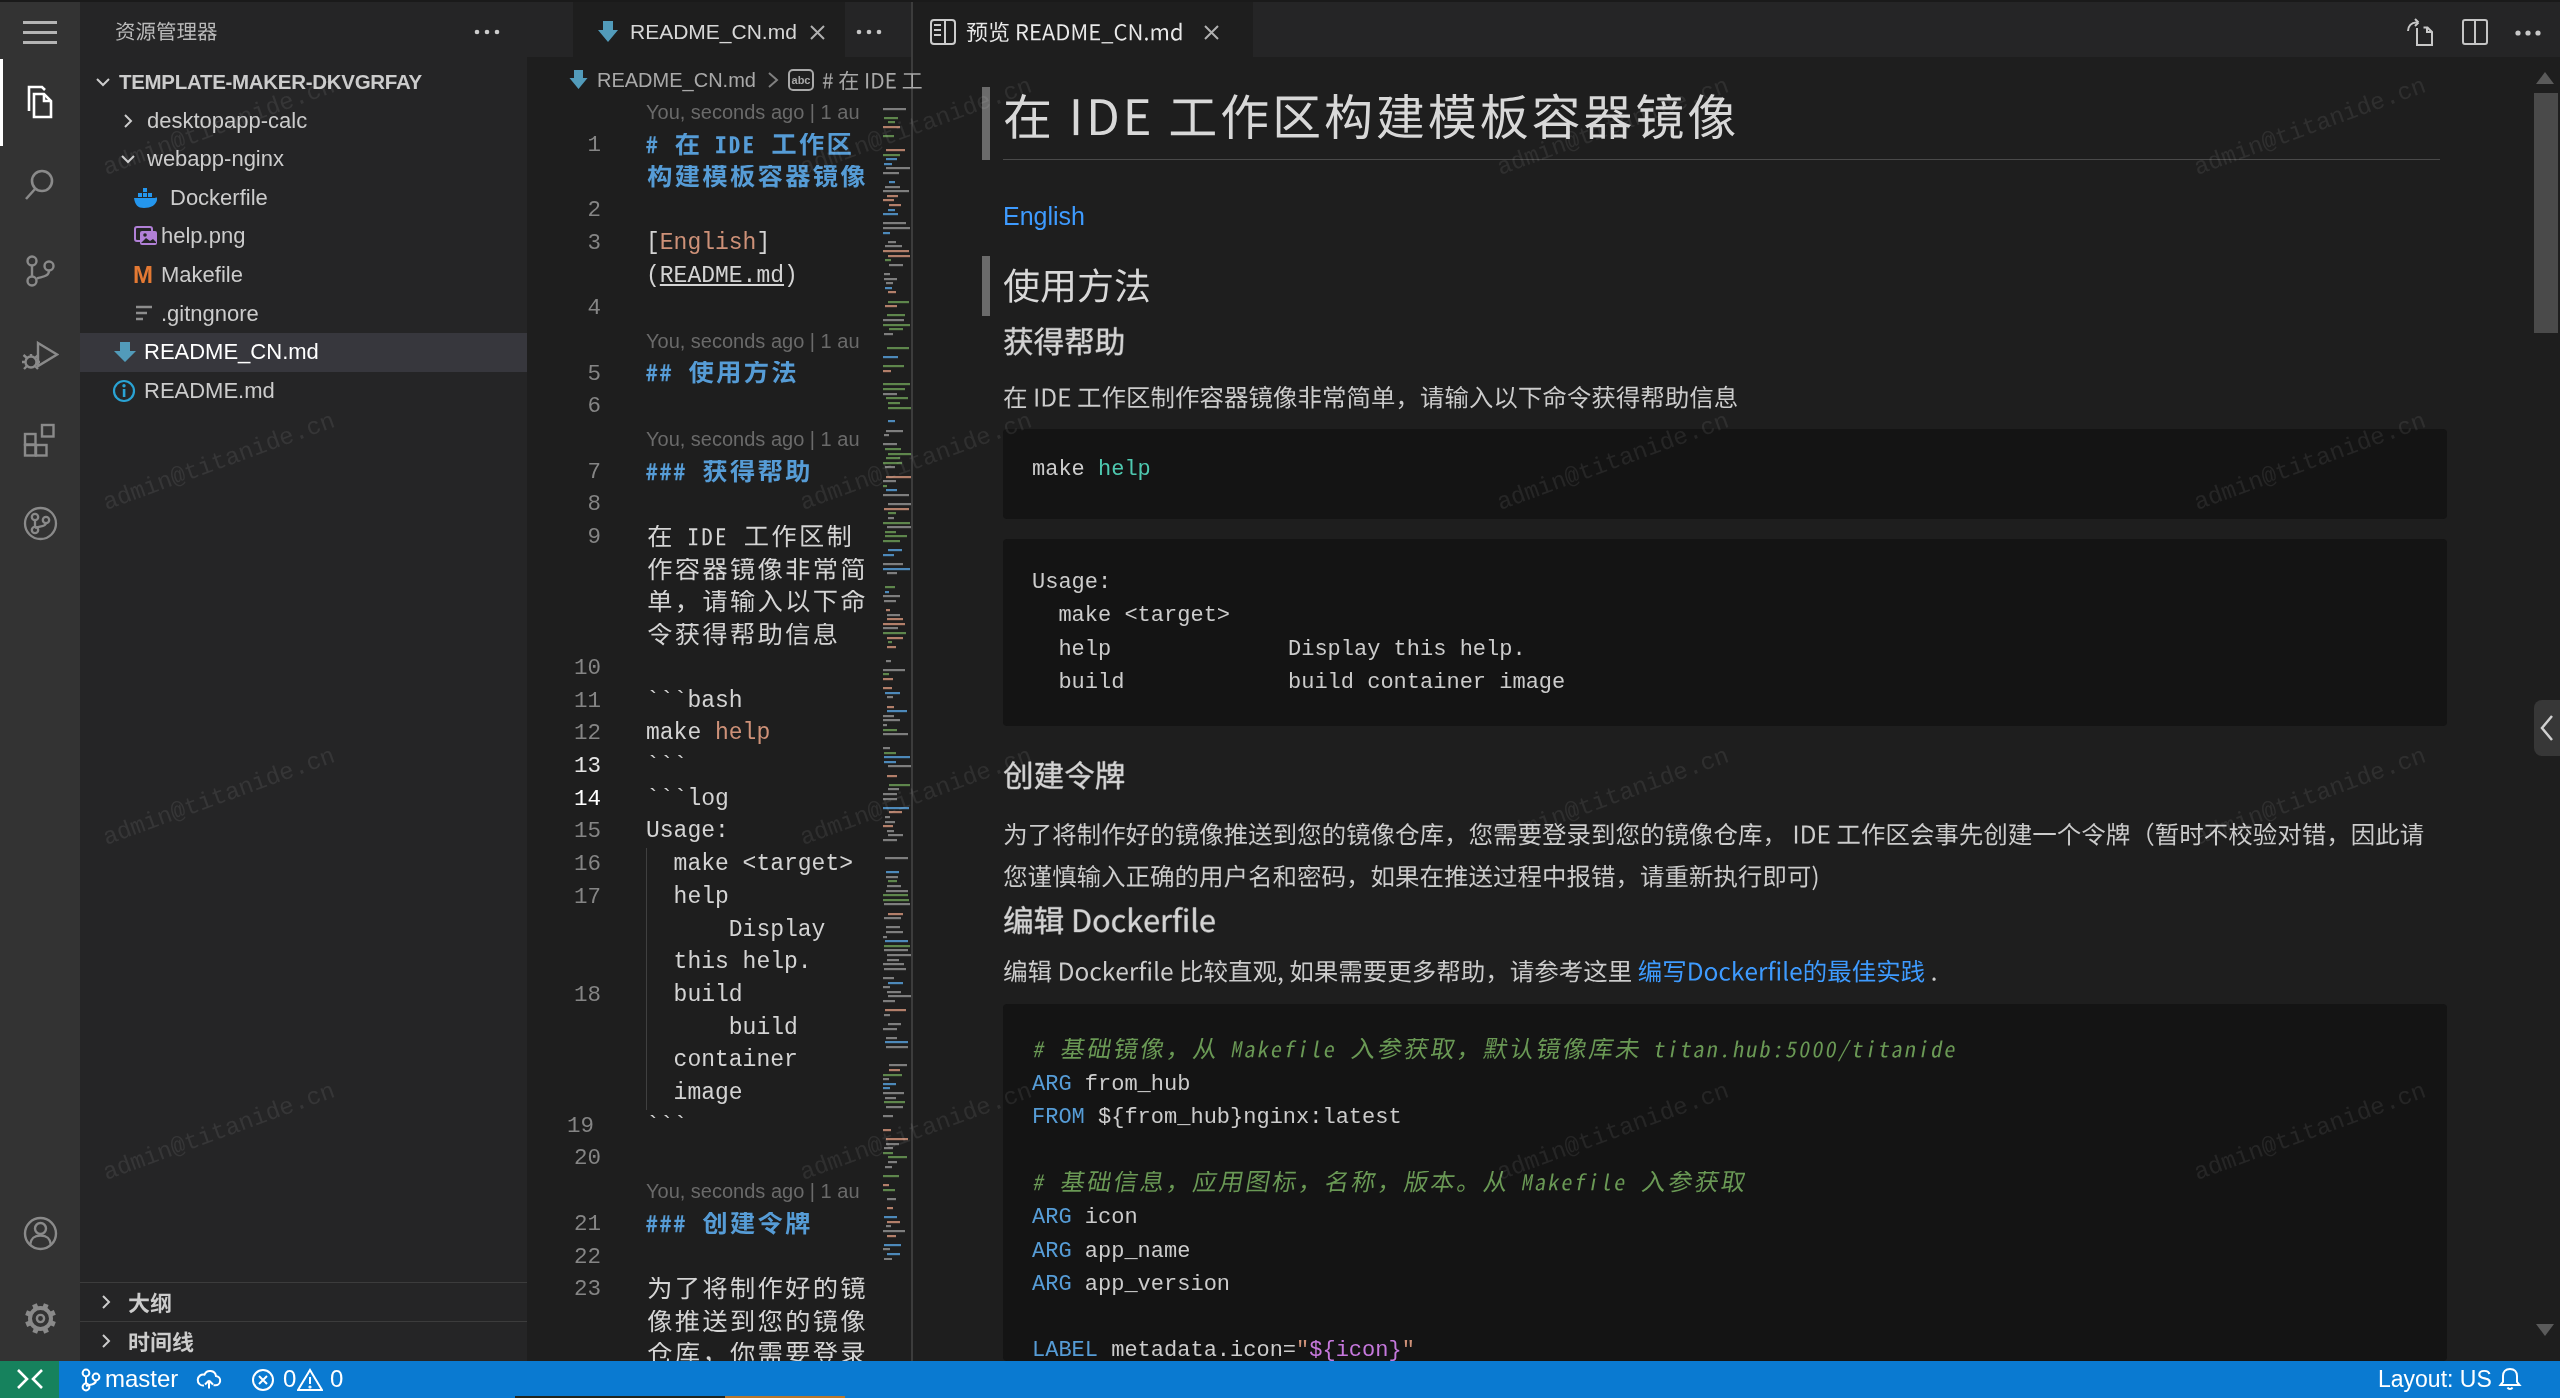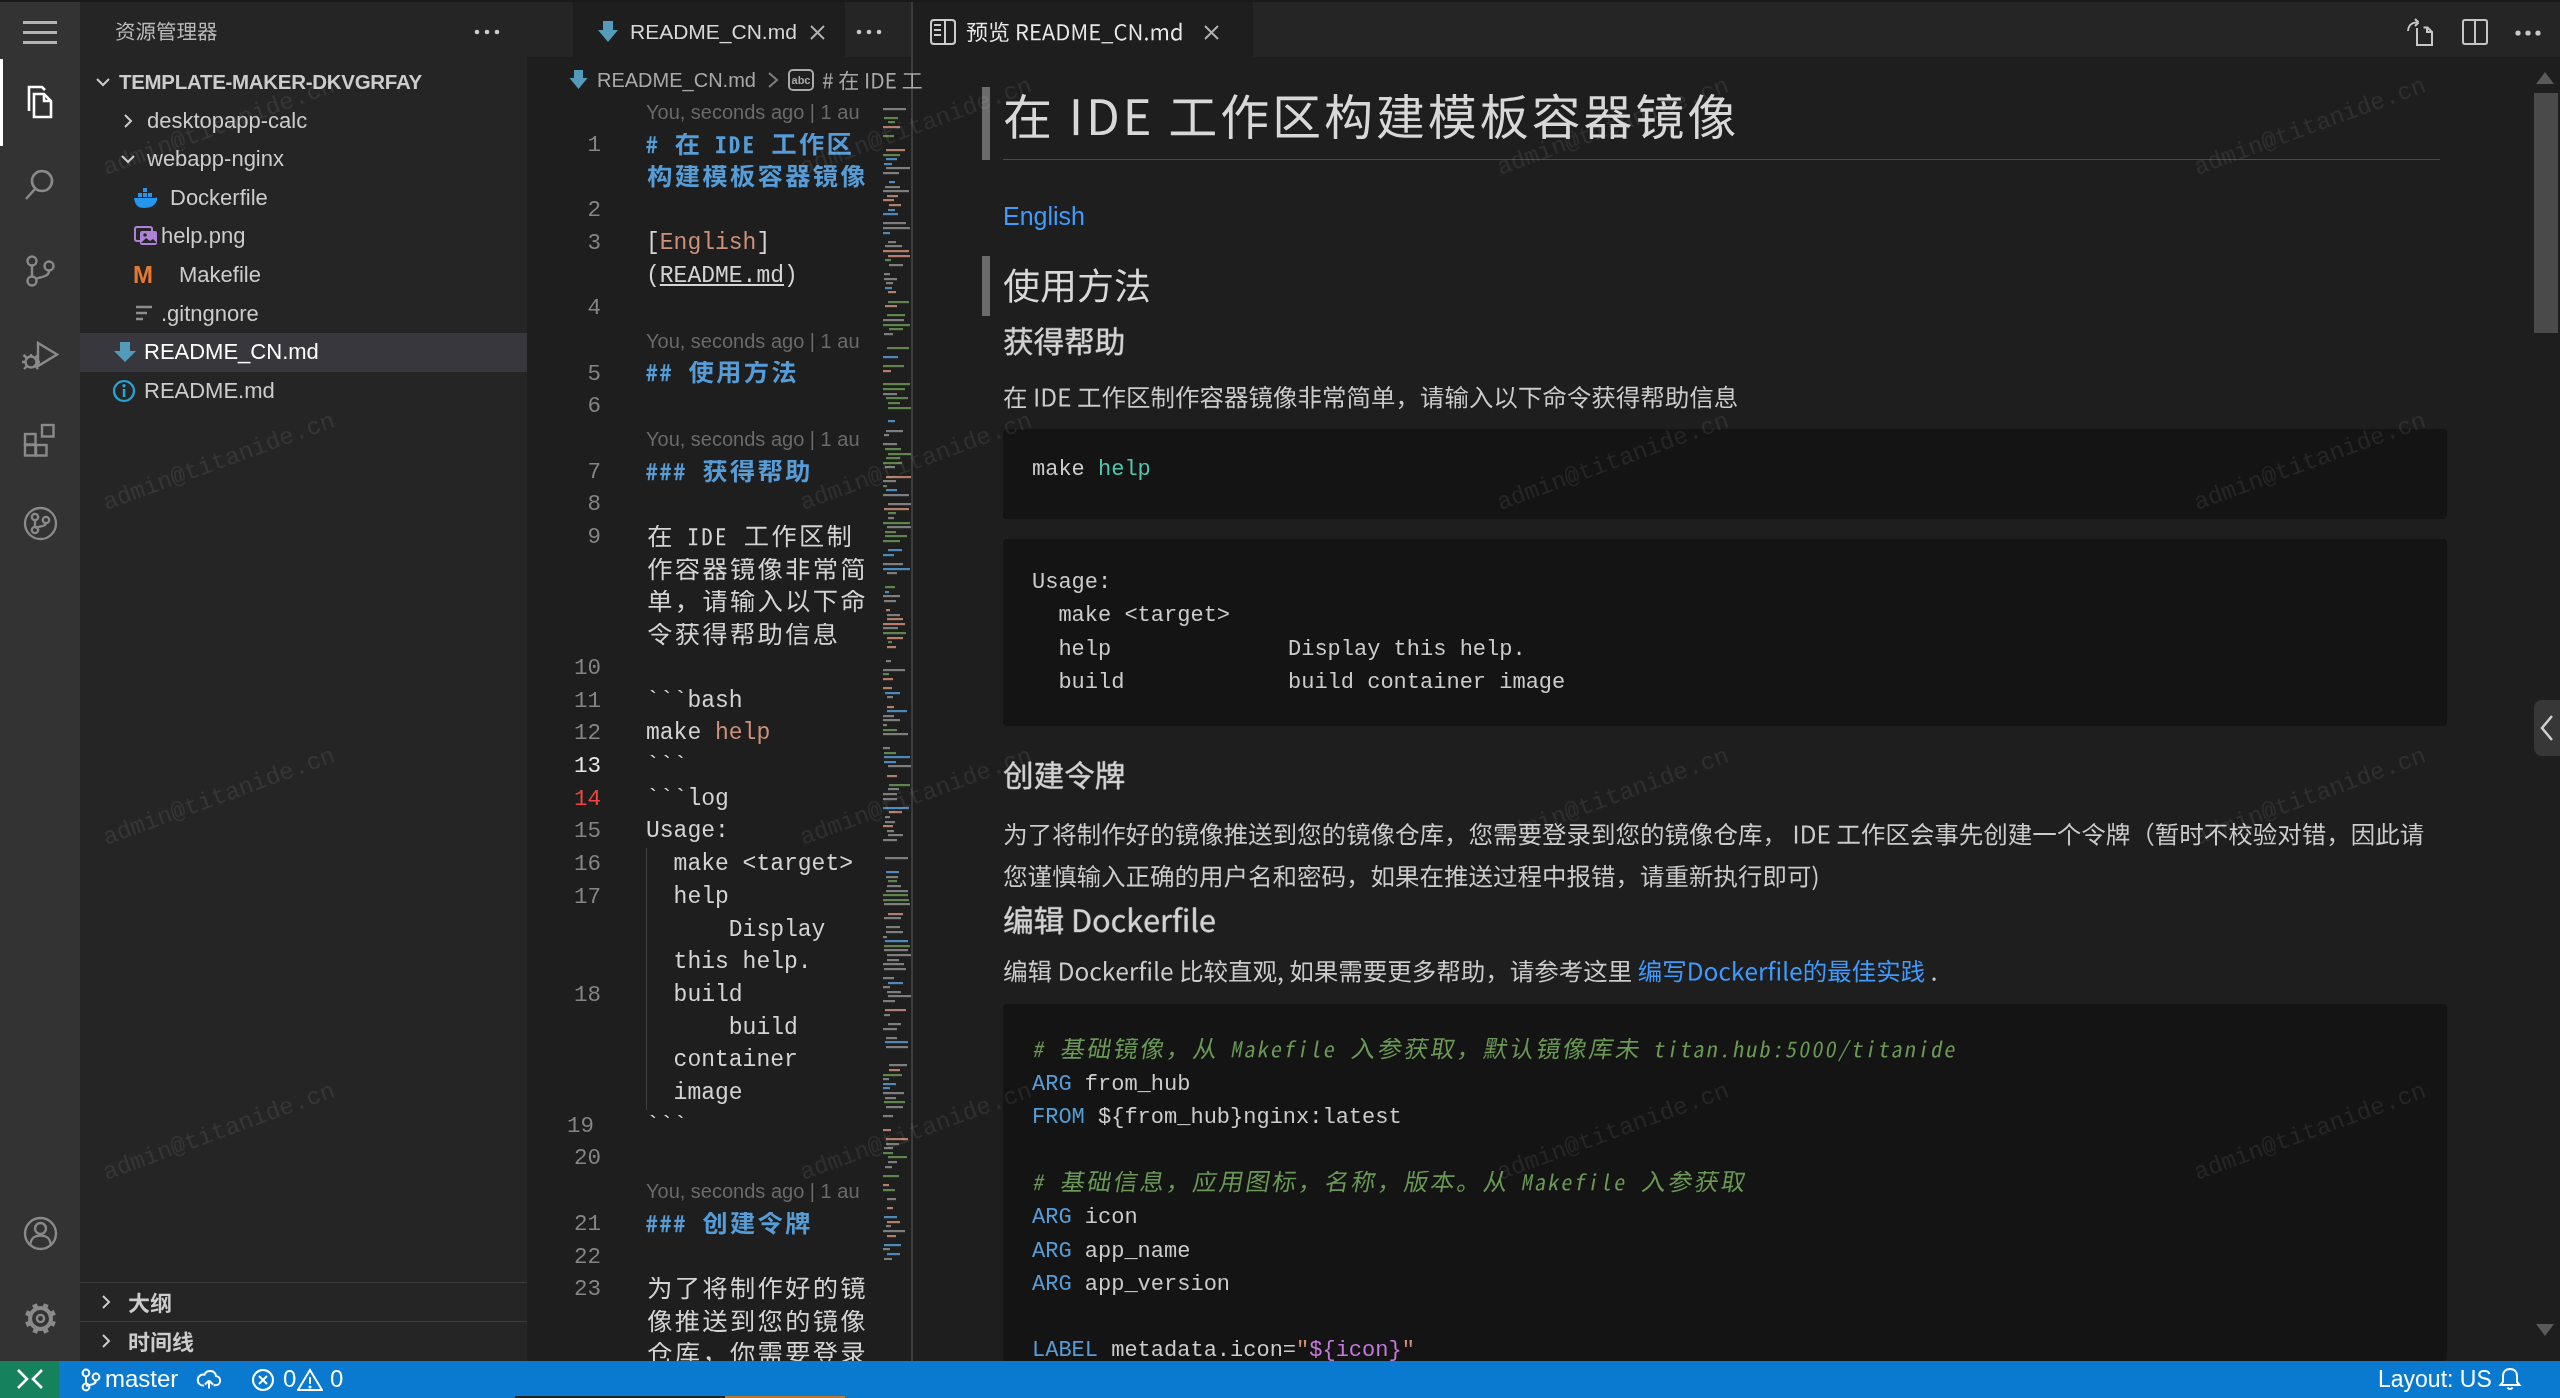--- a/index.html
+++ b/index.html
@@ -382,21 +382,21 @@
     <svg class="ar " style="left:134px;top:225.4px" width="23" height="22" viewBox="0 0 23 22">
       <g>
         <rect x="1" y="2" width="17" height="14" rx="2" fill="none" stroke="#b180d7" stroke-width="2"></rect>
         <rect x="6" y="6" width="17" height="14" rx="2" fill="#b180d7"></rect>
         <circle cx="11" cy="10" r="1.8" fill="#252526"></circle>
         <path d="M7 18 l5 -5 4 3 3 -2 3 3 v1 z" fill="#252526"></path>
       </g>
     </svg>
     <div class="tx " style="left:161px;top:236.4px;font:400 22px 'Liberation Sans',sans-serif;color:#cccccc;">help.png</div>
     <div class="tx " style="left:133px;top:275px;font:700 24px 'Liberation Sans',sans-serif;color:#e37933;">M</div>
-    <div class="tx " style="left:179px;top:275px;font:400 22px 'Liberation Sans',sans-serif;color:#cccccc;">Makefile</div>
+    <div class="tx " style="left:161px;top:275px;font:400 22px 'Liberation Sans',sans-serif;color:#cccccc;">Makefile</div>
     <svg class="ar " style="left:134px;top:303.6px" width="22" height="20" viewBox="0 0 22 20">
       <g stroke="#8d8d8d" stroke-width="2.4" fill="none">
         <path d="M2 3 h16 M2 9 h11 M2 15 h7"></path>
       </g>
     </svg>
     <div class="tx " style="left:161px;top:313.6px;font:400 22px 'Liberation Sans',sans-serif;color:#cccccc;">.gitngnore</div>
     <svg class="ar " style="left:113px;top:341.2px" width="24" height="22" viewBox="0 0 24 22">
       <path d="M7 1 h10 v9 h6 l-11 11 -11 -11 h6 z" fill="#529bba"></path>
     </svg>
     <div class="tx " style="left:144px;top:352.2px;font:400 22px 'Liberation Sans',sans-serif;color:#ffffff;">README_CN.md</div>
@@ -697,21 +697,21 @@
       </g>
     </svg>
     <div class="tx rn" style="left:560px;top:667.9px;font:400 22.5px 'Liberation Mono',monospace;color:#858585;">10</div>
     <div class="tx rn" style="left:560px;top:700.6px;font:400 22.5px 'Liberation Mono',monospace;color:#858585;">11</div>
     <div class="tx " style="left:646px;top:700.6px;font:400 23px 'Liberation Mono',monospace;color:#d4d4d4;">```bash</div>
     <div class="tx rn" style="left:560px;top:733.3px;font:400 22.5px 'Liberation Mono',monospace;color:#858585;">12</div>
     <div class="tx " style="left:646px;top:733.3px;font:400 23px 'Liberation Mono',monospace;color:#d4d4d4;">make</div>
     <div class="tx " style="left:715px;top:733.3px;font:400 23px 'Liberation Mono',monospace;color:#ce9178;">help</div>
     <div class="tx rn" style="left:560px;top:766px;font:400 22.5px 'Liberation Mono',monospace;color:#e5e5e5;">13</div>
     <div class="tx " style="left:646px;top:766px;font:400 23px 'Liberation Mono',monospace;color:#d4d4d4;">```</div>
-    <div class="tx rn" style="left:560px;top:798.7px;font:400 22.5px 'Liberation Mono',monospace;color:#ef4444;">14</div>
+    <div class="tx rn" style="left:560px;top:798.7px;font:400 22.5px 'Liberation Mono',monospace;color:#ffffff;">14</div>
     <div class="tx " style="left:646px;top:798.7px;font:400 23px 'Liberation Mono',monospace;color:#d4d4d4;">```log</div>
     <div class="tx rn" style="left:560px;top:831.4px;font:400 22.5px 'Liberation Mono',monospace;color:#858585;">15</div>
     <div class="tx " style="left:646px;top:831.4px;font:400 23px 'Liberation Mono',monospace;color:#d4d4d4;">Usage:</div>
     <div class="tx rn" style="left:560px;top:864.1px;font:400 22.5px 'Liberation Mono',monospace;color:#858585;">16</div>
     <div class="tx " style="left:673.6px;top:864.1px;font:400 23px 'Liberation Mono',monospace;color:#d4d4d4;">make &lt;target&gt;</div>
     <div class="tx rn" style="left:560px;top:896.8px;font:400 22.5px 'Liberation Mono',monospace;color:#858585;">17</div>
     <div class="tx " style="left:673.6px;top:896.8px;font:400 23px 'Liberation Mono',monospace;color:#d4d4d4;">help</div>
     <div class="tx " style="left:728.8px;top:929.5px;font:400 23px 'Liberation Mono',monospace;color:#d4d4d4;">Display</div>
     <div class="tx " style="left:673.6px;top:962.2px;font:400 23px 'Liberation Mono',monospace;color:#d4d4d4;">this help.</div>
     <div class="tx rn" style="left:560px;top:994.9px;font:400 22.5px 'Liberation Mono',monospace;color:#858585;">18</div>

